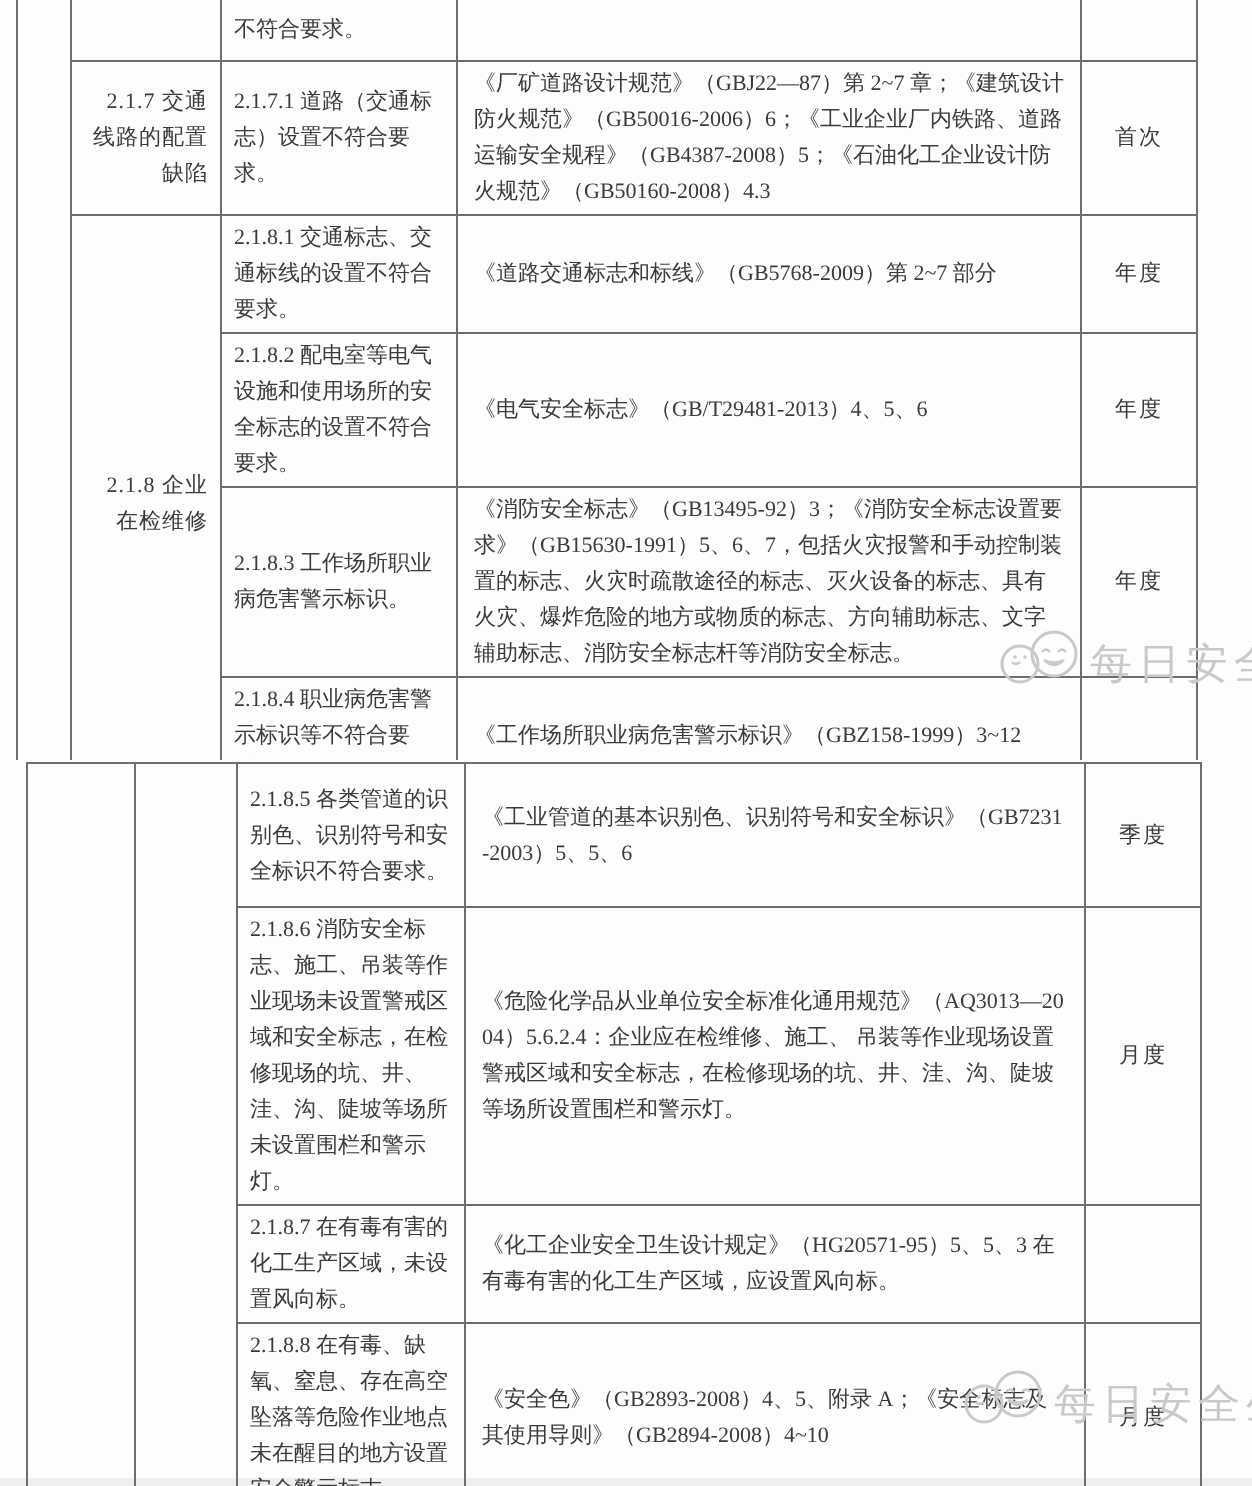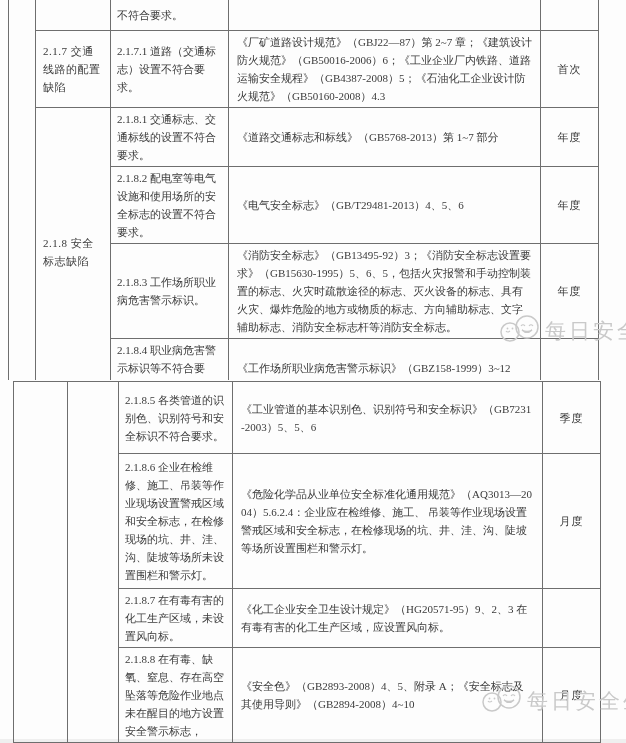--- a/index.html
+++ b/index.html
@@ -21,21 +21,21 @@
     border:1px solid #6e6e6e;
     vertical-align:middle;
     padding:2px 6px;
     font-size:11px;
     line-height:18px;
     word-break:break-all;
     overflow:hidden;
   }
   tr.cut-top > td{border-top:none;}
   td.seq{padding:0;}
-  td.cat{padding-left:7px;letter-spacing:0.5px;}
+  td.cat{padding-left:7px;letter-spacing:0.5px;text-align:right;}
   td.std{padding-left:8px;padding-right:8px;}
   td.freq{text-align:center;letter-spacing:1px;margin-top:13px;}
   .watermark{
     position:absolute;
     display:flex;align-items:center;
     color:#c9c9c9;
     white-space:nowrap;
     pointer-events:none;
     z-index:5;
   }
@@ -68,33 +68,33 @@
       <td class="std"></td>
       <td class="freq"></td>
     </tr>
     <tr style="height:68px">
       <td class="cat">2.1.7 交通线路的配置缺陷</td>
       <td class="item">2.1.7.1 道路（交通标志）设置不符合要求。</td>
       <td class="std">《厂矿道路设计规范》（GBJ22—87）第 2~7 章；《建筑设计防火规范》（GB50016-2006）6；《工业企业厂内铁路、道路运输安全规程》（GB4387-2008）5；《石油化工企业设计防火规范》（GB50160-2008）4.3</td>
       <td class="freq">首次</td>
     </tr>
     <tr style="height:50px">
-      <td class="cat" rowspan="4">2.1.8 安全标志缺陷</td>
+      <td class="cat" rowspan="4">2.1.8 企业在检维修</td>
       <td class="item">2.1.8.1 交通标志、交通标线的设置不符合要求。</td>
-      <td class="std">《道路交通标志和标线》（GB5768-2013）第 1~7 部分</td>
+      <td class="std">《道路交通标志和标线》（GB5768-2009）第 2~7 部分</td>
       <td class="freq">年度</td>
     </tr>
     <tr style="height:67px">
       <td class="item">2.1.8.2 配电室等电气设施和使用场所的安全标志的设置不符合要求。</td>
       <td class="std">《电气安全标志》（GB/T29481-2013）4、5、6</td>
       <td class="freq">年度</td>
     </tr>
     <tr style="height:92px">
       <td class="item">2.1.8.3 工作场所职业病危害警示标识。</td>
-      <td class="std">《消防安全标志》（GB13495-92）3；《消防安全标志设置要求》（GB15630-1995）5、6、5，包括火灾报警和手动控制装置的标志、火灾时疏散途径的标志、灭火设备的标志、具有火灾、爆炸危险的地方或物质的标志、方向辅助标志、文字辅助标志、消防安全标志杆等消防安全标志。</td>
+      <td class="std">《消防安全标志》（GB13495-92）3；《消防安全标志设置要求》（GB15630-1991）5、6、7，包括火灾报警和手动控制装置的标志、火灾时疏散途径的标志、灭火设备的标志、具有火灾、爆炸危险的地方或物质的标志、方向辅助标志、文字辅助标志、消防安全标志杆等消防安全标志。</td>
       <td class="freq">年度</td>
     </tr>
     <tr style="height:58px">
       <td class="item">2.1.8.4 职业病危害警示标识等不符合要求。</td>
       <td class="std">《工作场所职业病危害警示标识》（GBZ158-1999）3~12</td>
       <td class="freq"></td>
     </tr>
   </tbody>
     </table>
 </div>
@@ -110,27 +110,27 @@
     </colgroup>
     <tbody>
         <tr style="height:72px">
       <td class="seq" rowspan="4"></td>
       <td class="cat" rowspan="4"></td>
       <td class="item">2.1.8.5 各类管道的识别色、识别符号和安全标识不符合要求。</td>
       <td class="std">《工业管道的基本识别色、识别符号和安全标识》（GB7231-2003）5、5、6</td>
       <td class="freq">季度</td>
     </tr>
     <tr style="height:135px">
-      <td class="item">2.1.8.6 企业在检维修、施工、吊装等作业现场设置警戒区域和安全标志，在检修现场的坑、井、洼、沟、陡坡等场所未设置围栏和警示灯。</td>
+      <td class="item">2.1.8.6 消防安全标志、施工、吊装等作业现场未设置警戒区域和安全标志，在检修现场的坑、井、洼、沟、陡坡等场所未设置围栏和警示灯。</td>
       <td class="std">《危险化学品从业单位安全标准化通用规范》（AQ3013—2004）5.6.2.4：企业应在检维修、施工、 吊装等作业现场设置警戒区域和安全标志，在检修现场的坑、井、洼、沟、陡坡等场所设置围栏和警示灯。</td>
       <td class="freq">月度</td>
     </tr>
     <tr style="height:54px">
       <td class="item">2.1.8.7 在有毒有害的化工生产区域，未设置风向标。</td>
-      <td class="std">《化工企业安全卫生设计规定》（HG20571-95）9、2、3 在有毒有害的化工生产区域，应设置风向标。</td>
+      <td class="std">《化工企业安全卫生设计规定》（HG20571-95）5、5、3 在有毒有害的化工生产区域，应设置风向标。</td>
       <td class="freq"></td>
     </tr>
     <tr style="height:95px">
       <td class="item">2.1.8.8 在有毒、缺氧、窒息、存在高空坠落等危险作业地点未在醒目的地方设置安全警示标志，</td>
       <td class="std">《安全色》（GB2893-2008）4、5、附录 A；《安全标志及其使用导则》（GB2894-2008）4~10</td>
       <td class="freq">月度</td>
     </tr>
   </tbody>
     </table>
 </div>

